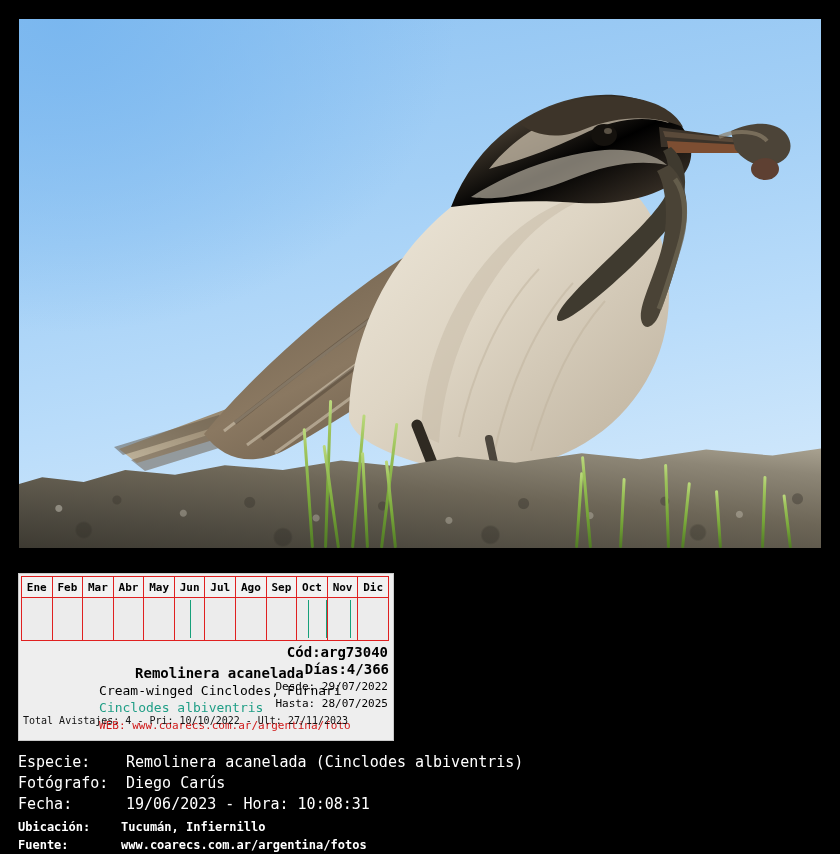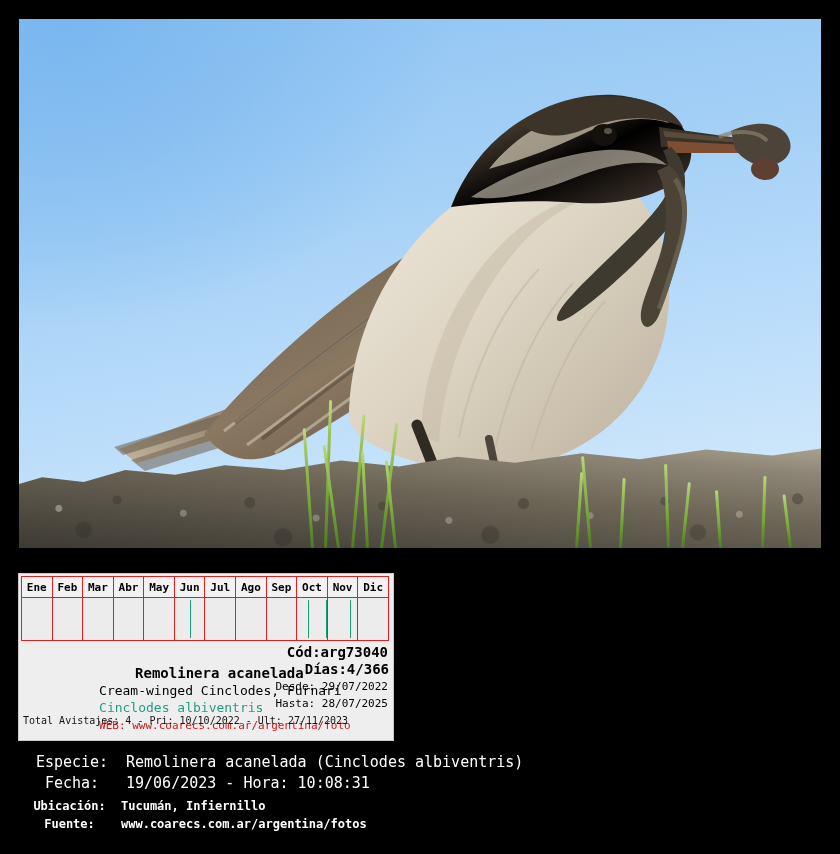--- a/index.html
+++ b/index.html
@@ -60,21 +60,21 @@
   .l-mid{font:13px/17px "DejaVu Sans Mono",monospace;color:#000;}
   .l-sci{font:13px/17px "DejaVu Sans Mono",monospace;color:#1f9e86;text-align:center;}
   .l-web{font:11px/16px "DejaVu Sans Mono",monospace;color:#d01818;}
   .r-cod{position:absolute;right:2px;top:0;font:bold 14px/17px "DejaVu Sans Mono",monospace;color:#000;}
   .r-dias{position:absolute;right:1px;top:0;font:bold 14px/17px "DejaVu Sans Mono",monospace;color:#000;}
   .r-date{position:absolute;right:2px;top:0;font:11px/17px "DejaVu Sans Mono",monospace;color:#000;}
   .totalline{position:absolute;left:4px;top:140px;font:10px/14px "DejaVu Sans Mono",monospace;color:#111;}
 
   
   .caption{position:absolute;left:18px;top:752px;width:810px;color:#fff;}
-  .cap-row{display:flex;white-space:pre;text-align:center;}
+  .cap-row{display:flex;white-space:pre;}
   .cap-row.big{font:15px/21px "DejaVu Sans Mono",monospace;}
   .cap-row.small{font:12px/18px "DejaVu Sans Mono",monospace;font-weight:bold;}
   .cap-lab{display:inline-block;}
   .cap-row.big .cap-lab{width:108px;}
   .cap-row.small .cap-lab{width:103px;}
 </style>
 </head>
 <body>
 
 <div class="page">
@@ -256,20 +256,24 @@
 
     <div class="totalline">Total Avistajes: 4 - Pri: 10/10/2022 - Ult: 27/11/2023</div>
   </div>
 
   <div class="caption">
     <div class="cap-row big">
       <span class="cap-lab">Especie:</span>
       <span>Remolinera acanelada (Cinclodes albiventris)</span>
     </div>
     <div class="cap-row big">
+      <span class="cap-lab">Fotógrafo:</span>
+      <span>Diego Carús</span>
+    </div>
+    <div class="cap-row big">
       <span class="cap-lab">Fecha:</span>
       <span>19/06/2023 - Hora: 10:08:31</span>
     </div>
     <div class="cap-row small" style="margin-top:3px">
       <span class="cap-lab">Ubicación:</span>
       <span>Tucumán, Infiernillo</span>
     </div>
     <div class="cap-row small">
       <span class="cap-lab">Fuente:</span>
       <span>www.coarecs.com.ar/argentina/fotos</span>

